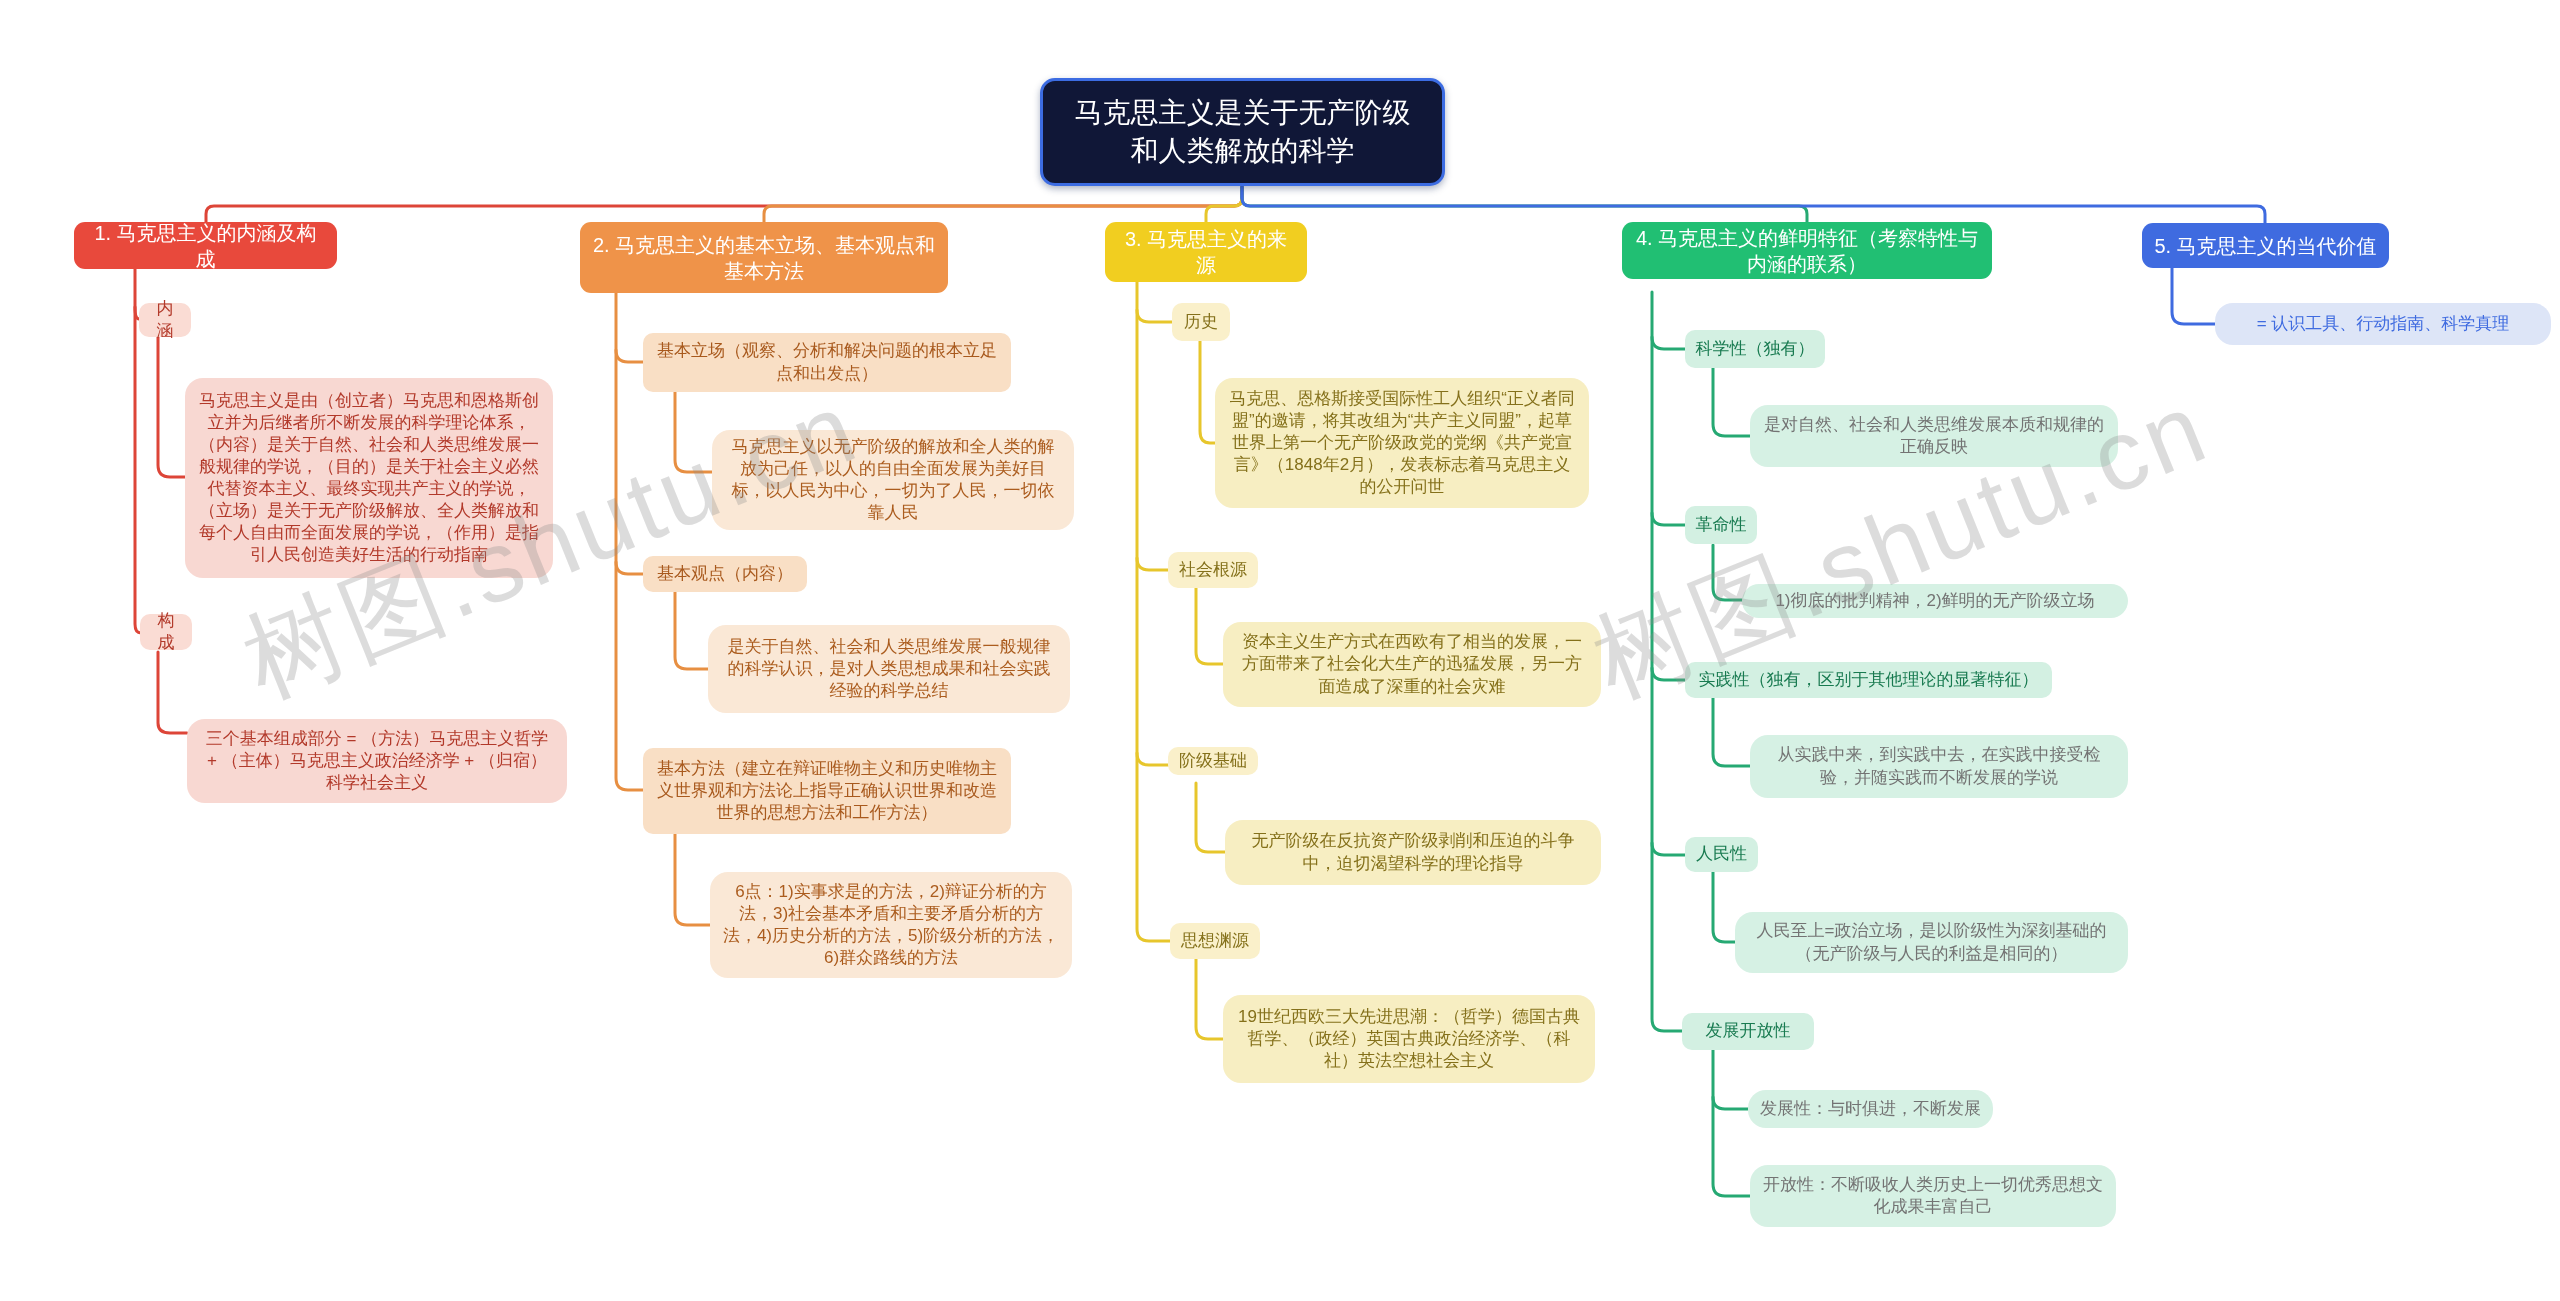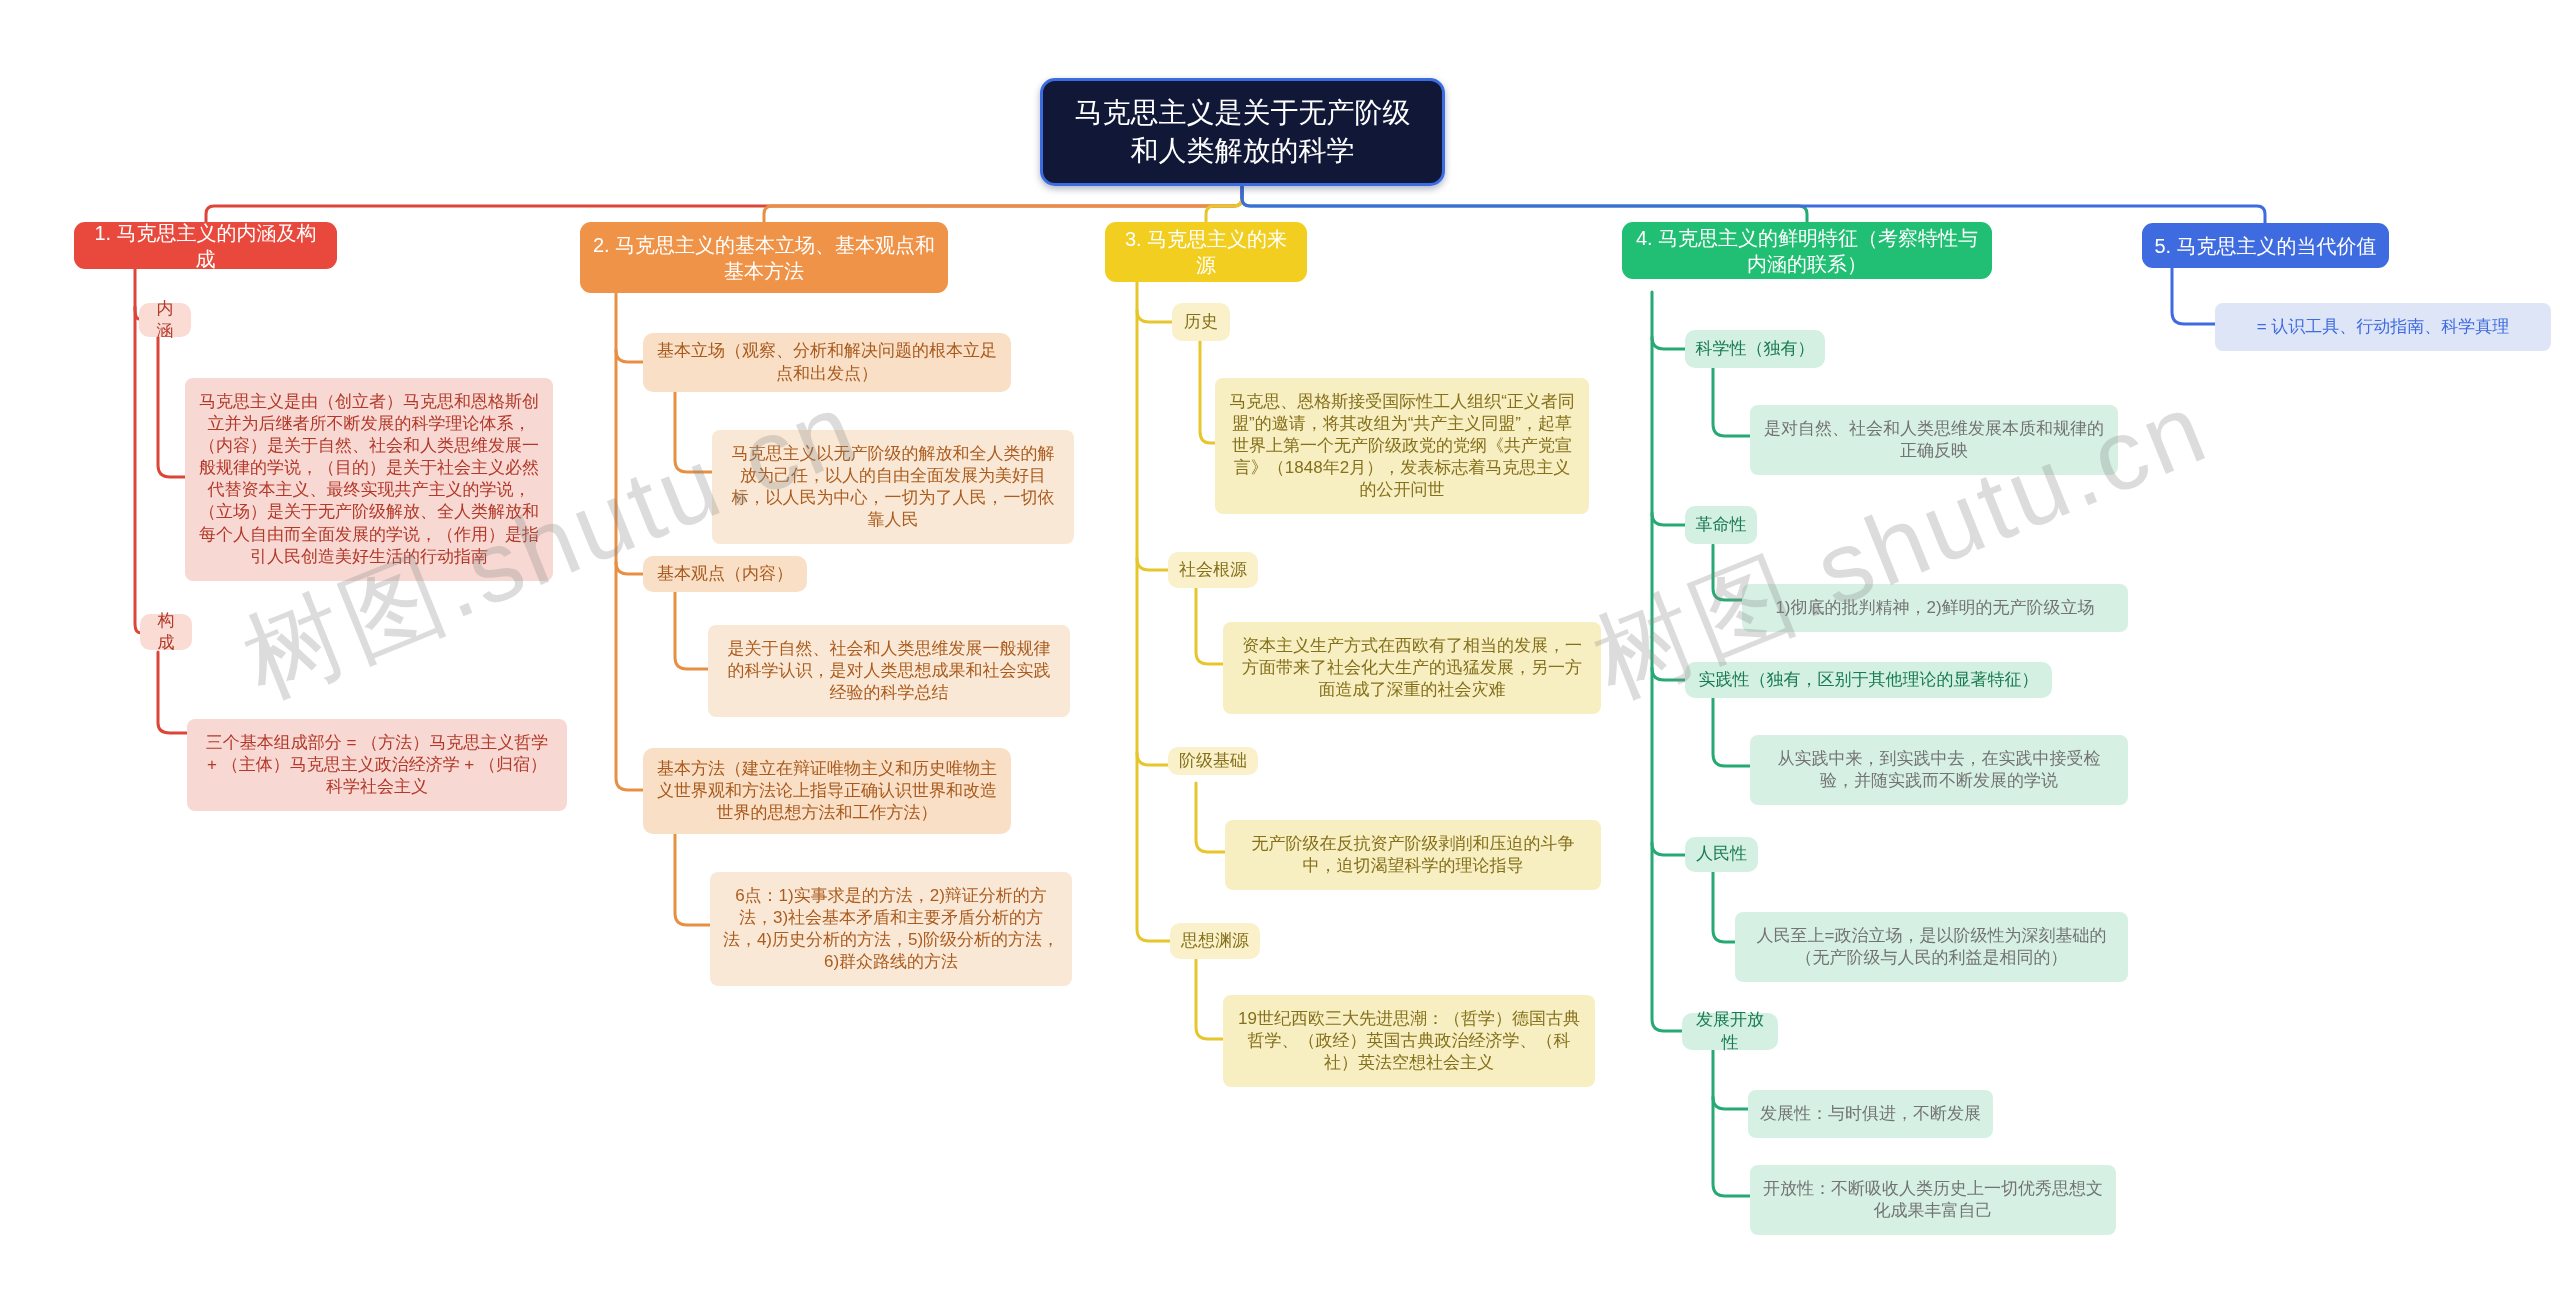--- a/index.html
+++ b/index.html
@@ -4,21 +4,21 @@
 <style>
   html,body{margin:0;padding:0;background:#ffffff;}
   body{font-family:"Liberation Sans","DejaVu Sans",sans-serif;}
   #canvas{position:relative;width:2560px;height:1301px;background:#ffffff;overflow:hidden;}
   svg.wires{position:absolute;left:0;top:0;z-index:1;}
   svg.wires path{fill:none;stroke-width:3;stroke-linecap:round;}
   .w1{stroke:#dd4538}.w2{stroke:#e78f42}.w3{stroke:#e7c62c}.w4{stroke:#26a973}.w5{stroke:#3f6be0}
   .node{position:absolute;z-index:2;box-sizing:border-box;display:flex;align-items:center;justify-content:center;
         text-align:center;border-radius:10px;font-size:17px;line-height:1.3;padding:6px 10px;}
   .hdr{font-size:20px;color:#ffffff;border-radius:11px;padding:8px 12px;}
-  .content{padding:13px 12px;border-radius:8px;}
+  .content{padding:6px 12px;border-radius:18px;}
   .central{position:absolute;z-index:2;box-sizing:border-box;display:flex;align-items:center;justify-content:center;
         text-align:center;background:#101737;border:3px solid #3c6ce2;border-radius:15px;color:#ffffff;
         font-size:28px;line-height:1.35;padding:12px 20px;box-shadow:0 3px 7px rgba(20,40,90,.35);}
   .b1h{background:#e8493c}.b1n{background:#fadcd4;color:#b2392a}.b1c{background:#f8d8d2;color:#b2392a}
   .b2h{background:#ef9349}.b2n{background:#f9dfc5;color:#a8591d}.b2c{background:#fae8d6;color:#ab5c1e}
   .b3h{background:#f1ce20}.b3n{background:#faf0ca;color:#84701a}.b3c{background:#f7eec2;color:#84701a}
   .b4h{background:#21bf73}.b4n{background:#d3f0e2;color:#187a50}.b4c{background:#d6f1e4;color:#737373}
   .b5h{background:#3f6be0}.b5c{background:#dde5f7;color:#3f6be0}
   .watermark{position:absolute;z-index:3;pointer-events:none;color:rgba(140,140,140,0.30);
         font-size:100px;white-space:nowrap;transform:rotate(-22deg);transform-origin:0 50%;letter-spacing:4px;}
@@ -101,21 +101,21 @@
 
   <div class="node hdr b4h" style="left:1622px;top:222px;width:370px;height:57px">4. 马克思主义的鲜明特征（考察特性与内涵的联系）</div>
   <div class="node b4n" style="left:1685px;top:330px;width:140px;height:38px">科学性（独有）</div>
   <div class="node content b4c" style="left:1750px;top:405px;width:368px;min-height:62px">是对自然、社会和人类思维发展本质和规律的正确反映</div>
   <div class="node b4n" style="left:1685px;top:506px;width:72px;height:38px">革命性</div>
   <div class="node content b4c" style="left:1742px;top:584px;width:386px;min-height:32px">1)彻底的批判精神，2)鲜明的无产阶级立场</div>
   <div class="node b4n" style="left:1685px;top:662px;width:367px;height:36px">实践性（独有，区别于其他理论的显著特征）</div>
   <div class="node content b4c" style="left:1750px;top:735px;width:378px;min-height:63px">从实践中来，到实践中去，在实践中接受检验，并随实践而不断发展的学说</div>
   <div class="node b4n" style="left:1685px;top:837px;width:73px;height:35px">人民性</div>
   <div class="node content b4c" style="left:1735px;top:912px;width:393px;min-height:61px">人民至上=政治立场，是以阶级性为深刻基础的（无产阶级与人民的利益是相同的）</div>
-  <div class="node b4n" style="left:1682px;top:1013px;width:96px;height:37px">发展开放性</div>
+  <div class="node b4n" style="left:1682px;top:1013px;width:132px;height:37px">发展开放性</div>
   <div class="node content b4c" style="left:1748px;top:1090px;width:245px;min-height:38px">发展性：与时俱进，不断发展</div>
   <div class="node content b4c" style="left:1750px;top:1165px;width:366px;min-height:62px">开放性：不断吸收人类历史上一切优秀思想文化成果丰富自己</div>
 
   <div class="node hdr b5h" style="left:2142px;top:223px;width:247px;height:45px">5. 马克思主义的当代价值</div>
   <div class="node content b5c" style="left:2215px;top:303px;width:336px;min-height:42px">= 认识工具、行动指南、科学真理</div>
 
   <div class="watermark" style="left:250px;top:600px">树图.shutu.cn</div>
   <div class="watermark" style="left:1600px;top:600px">树图.shutu.cn</div>
 
 </div>

